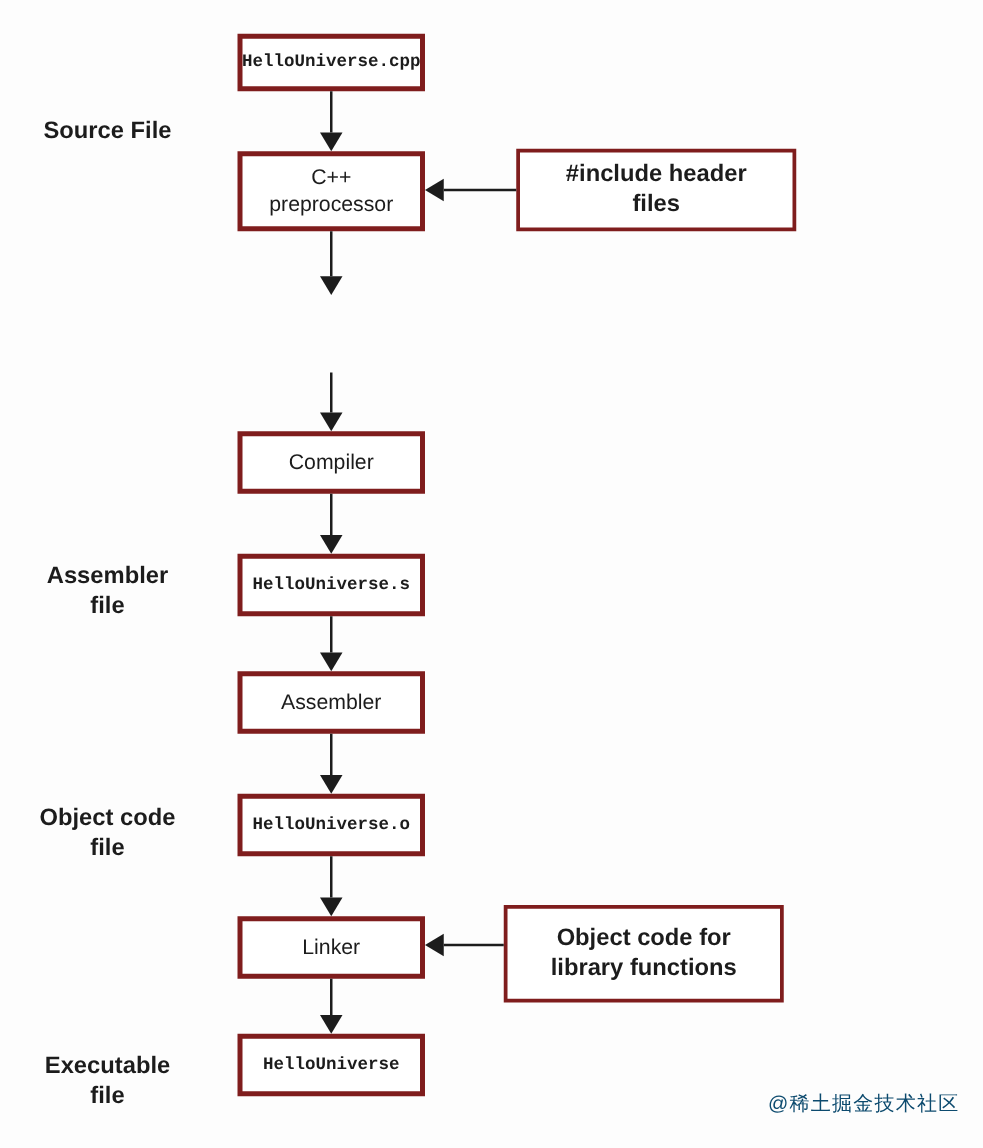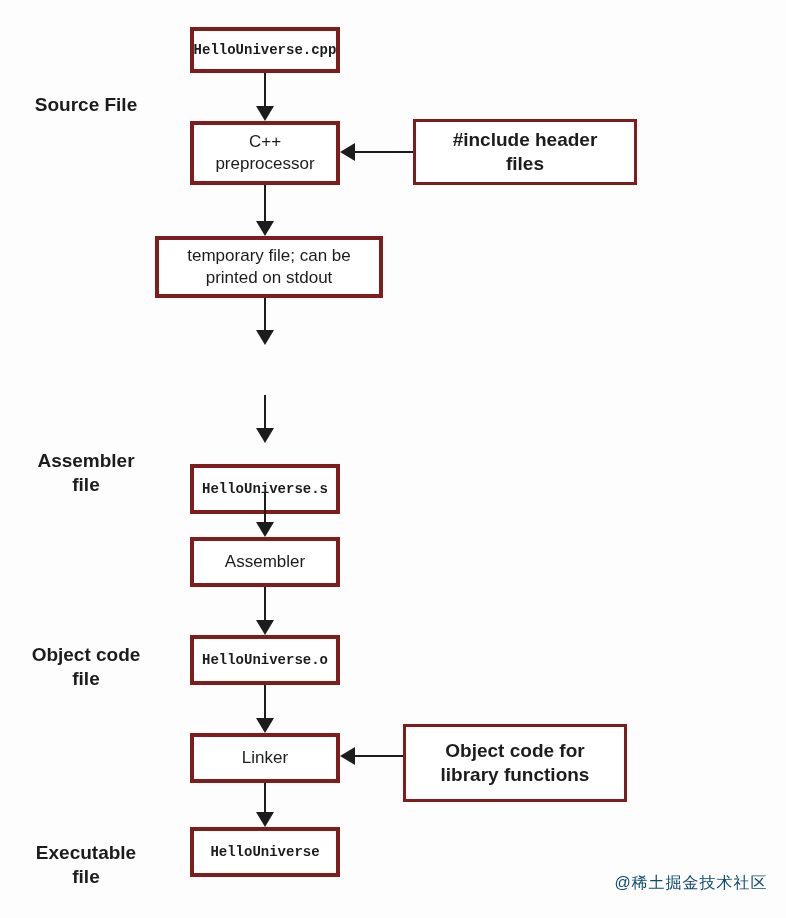--- a/index.html
+++ b/index.html
@@ -102,25 +102,24 @@
   <div class="stage-label" style="left:11px; top:643px;">Object code
 file</div>
   <div class="stage-label" style="left:11px; top:841px;">Executable
 file</div>
 
   <div class="node mono" style="left:190px; top:27px; width:150px; height:46px;">HelloUniverse.cpp</div>
 
   <div class="node" style="left:190px; top:121px; width:150px; height:64px;">C++
 preprocessor</div>
 
-  <div class="node" style="left:155px; top:236px; width:228px; height:62px;">temporary file; can be
-printed on stdout</div>
 
+  <div class="node" style="left:190px; top:345px; width:150px; height:50px;">Compiler</div>
 
-  <div class="node mono" style="left:190px; top:443px; width:150px; height:50px;margin-top:21px;">HelloUniverse.s</div>
+  <div class="node mono" style="left:190px; top:443px; width:150px; height:50px;">HelloUniverse.s</div>
 
   <div class="node" style="left:190px; top:537px; width:150px; height:50px;">Assembler</div>
 
   <div class="node mono" style="left:190px; top:635px; width:150px; height:50px;">HelloUniverse.o</div>
 
   <div class="node" style="left:190px; top:733px; width:150px; height:50px;">Linker</div>
 
   <div class="node mono" style="left:190px; top:827px; width:150px; height:50px;">HelloUniverse</div>
 
   <div class="node side" style="left:413px; top:119px; width:224px; height:66px;">#include header

